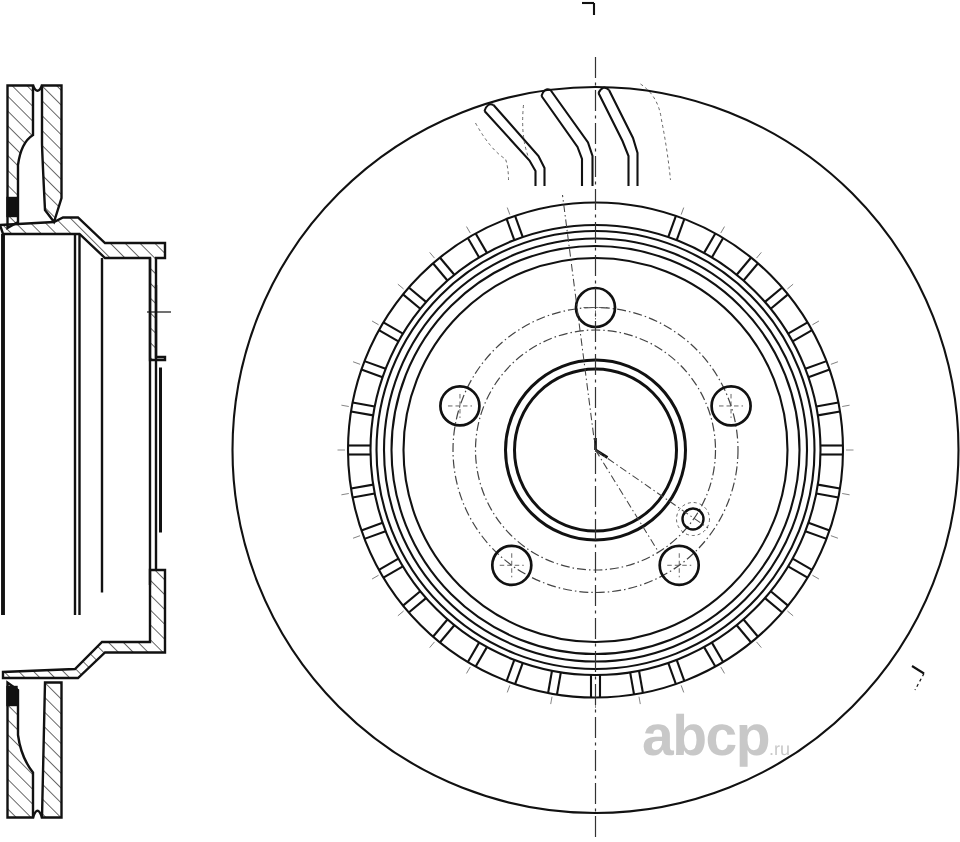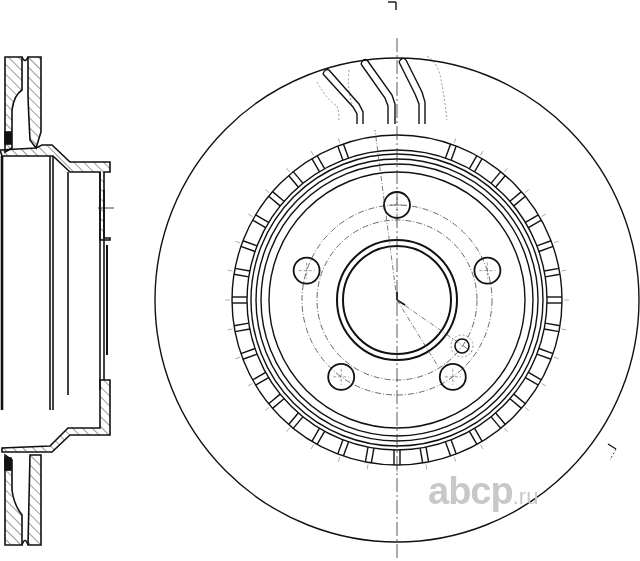--- a/index.html
+++ b/index.html
@@ -1,19 +1,19 @@
 <!DOCTYPE html>
 <html><head>
 <meta charset="utf-8">
 <style>
   html, body { margin:0; padding:0; background:#ffffff; }
   body { width:640px; height:561px; overflow:hidden; position:relative; font-family:"Liberation Sans", sans-serif; }
   #canvas { position:absolute; left:0; top:0; width:640px; height:561px; }
   .watermark { position:absolute; left:428px; top:472px; font-family:"Liberation Sans", sans-serif; font-weight:bold; color:#c8c8c8; font-size:38px; letter-spacing:-1px; line-height:1; }
-  .watermark .suffix { font-size:22px; font-weight:normal; letter-spacing:0; }
+  .watermark .suffix { font-size:12px; font-weight:normal; letter-spacing:0; }
 </style>
 </head>
 <body>
 
 <svg id="canvas" viewBox="0 0 640 561" xmlns="http://www.w3.org/2000/svg">
   <defs>
     <pattern id="hatch" patternUnits="userSpaceOnUse" width="7" height="7" patternTransform="rotate(-45)">
       <line x1="0" y1="0" x2="0" y2="7" stroke="#222" stroke-width="0.9"></line>
     </pattern>
   </defs>

